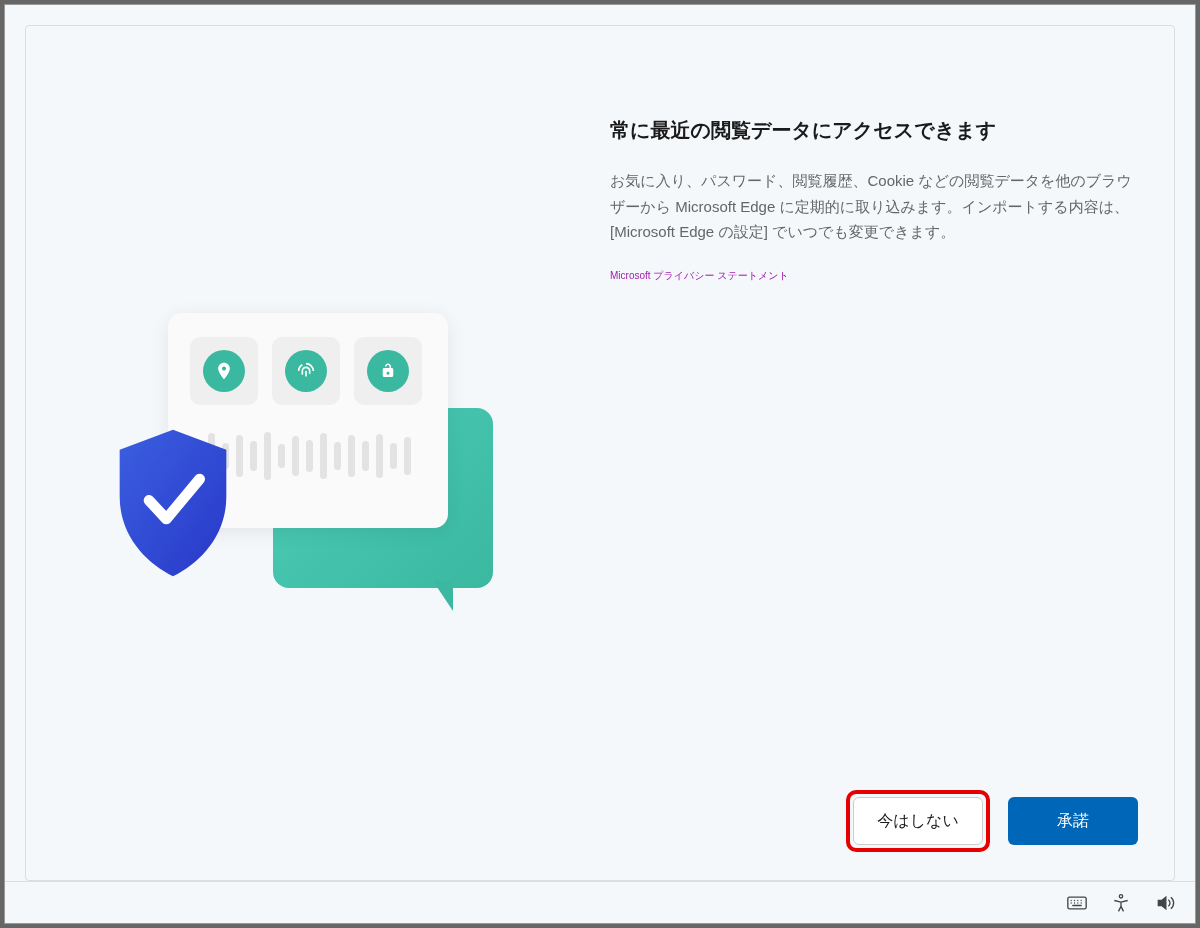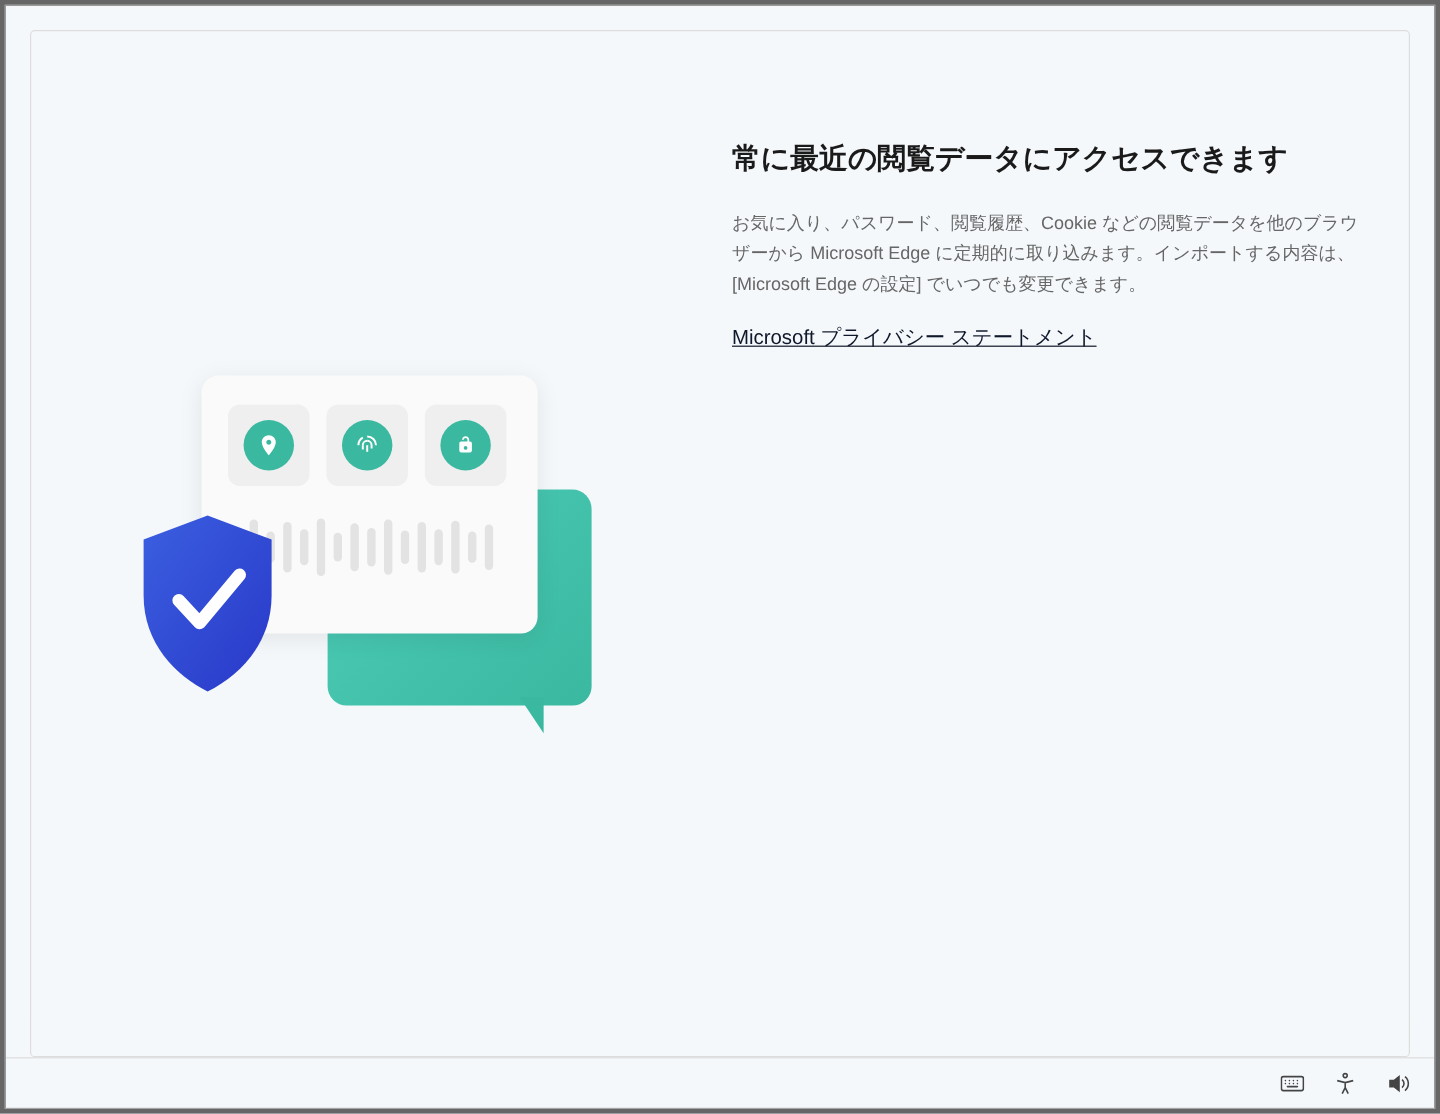--- a/index.html
+++ b/index.html
@@ -118,36 +118,35 @@
       border-radius: 4px;
     }
     .shield {
       position: absolute;
       left: -10px;
       top: 120px;
       width: 140px;
       height: 160px;
     }
     .title {
-      font-size: 24px;
+      font-size: 20px;
       font-weight: 700;
       color: #1a1a1a;
       line-height: 1.4;
       margin-bottom: 24px;
     }
     .description {
       font-size: 15px;
       color: #666;
       line-height: 1.7;
       margin-bottom: 20px;
     }
     .privacy-link {
-      font-size: 17px;
-      color: #0f172a;
-      text-decoration: underline;
+      font-size: 10px;
+      color: #a21caf;
       cursor: pointer;
     }
     .button-row {
       position: absolute;
       bottom: 28px;
       right: 36px;
       display: flex;
       gap: 18px;
       align-items: center;
     }
@@ -268,20 +267,26 @@
           </svg>
         </div>
       </div>
 
       <div class="right-col">
         <h1 class="title">常に最近の閲覧データにアクセスできます</h1>
         <p class="description">お気に入り、パスワード、閲覧履歴、Cookie などの閲覧データを他のブラウザーから Microsoft Edge に定期的に取り込みます。インポートする内容は、[Microsoft Edge の設定] でいつでも変更できます。</p>
         <a class="privacy-link">Microsoft プライバシー ステートメント</a>
       </div>
 
+      <div class="button-row">
+        <div class="highlight-wrap">
+          <button class="btn btn-secondary">今はしない</button>
+        </div>
+        <button class="btn btn-primary">承諾</button>
+      </div>
 
     </div>
   </div>
 
   <div class="taskbar">
     <div class="tb-icon">
       <svg width="22" height="16" viewBox="0 0 24 16" fill="none" stroke="#444" stroke-width="1.6">
           <rect x="1" y="1" width="22" height="14" rx="2"></rect>
           <line x1="5" y1="5" x2="5" y2="5" stroke-linecap="round"></line>
           <line x1="9" y1="5" x2="9" y2="5" stroke-linecap="round"></line>

